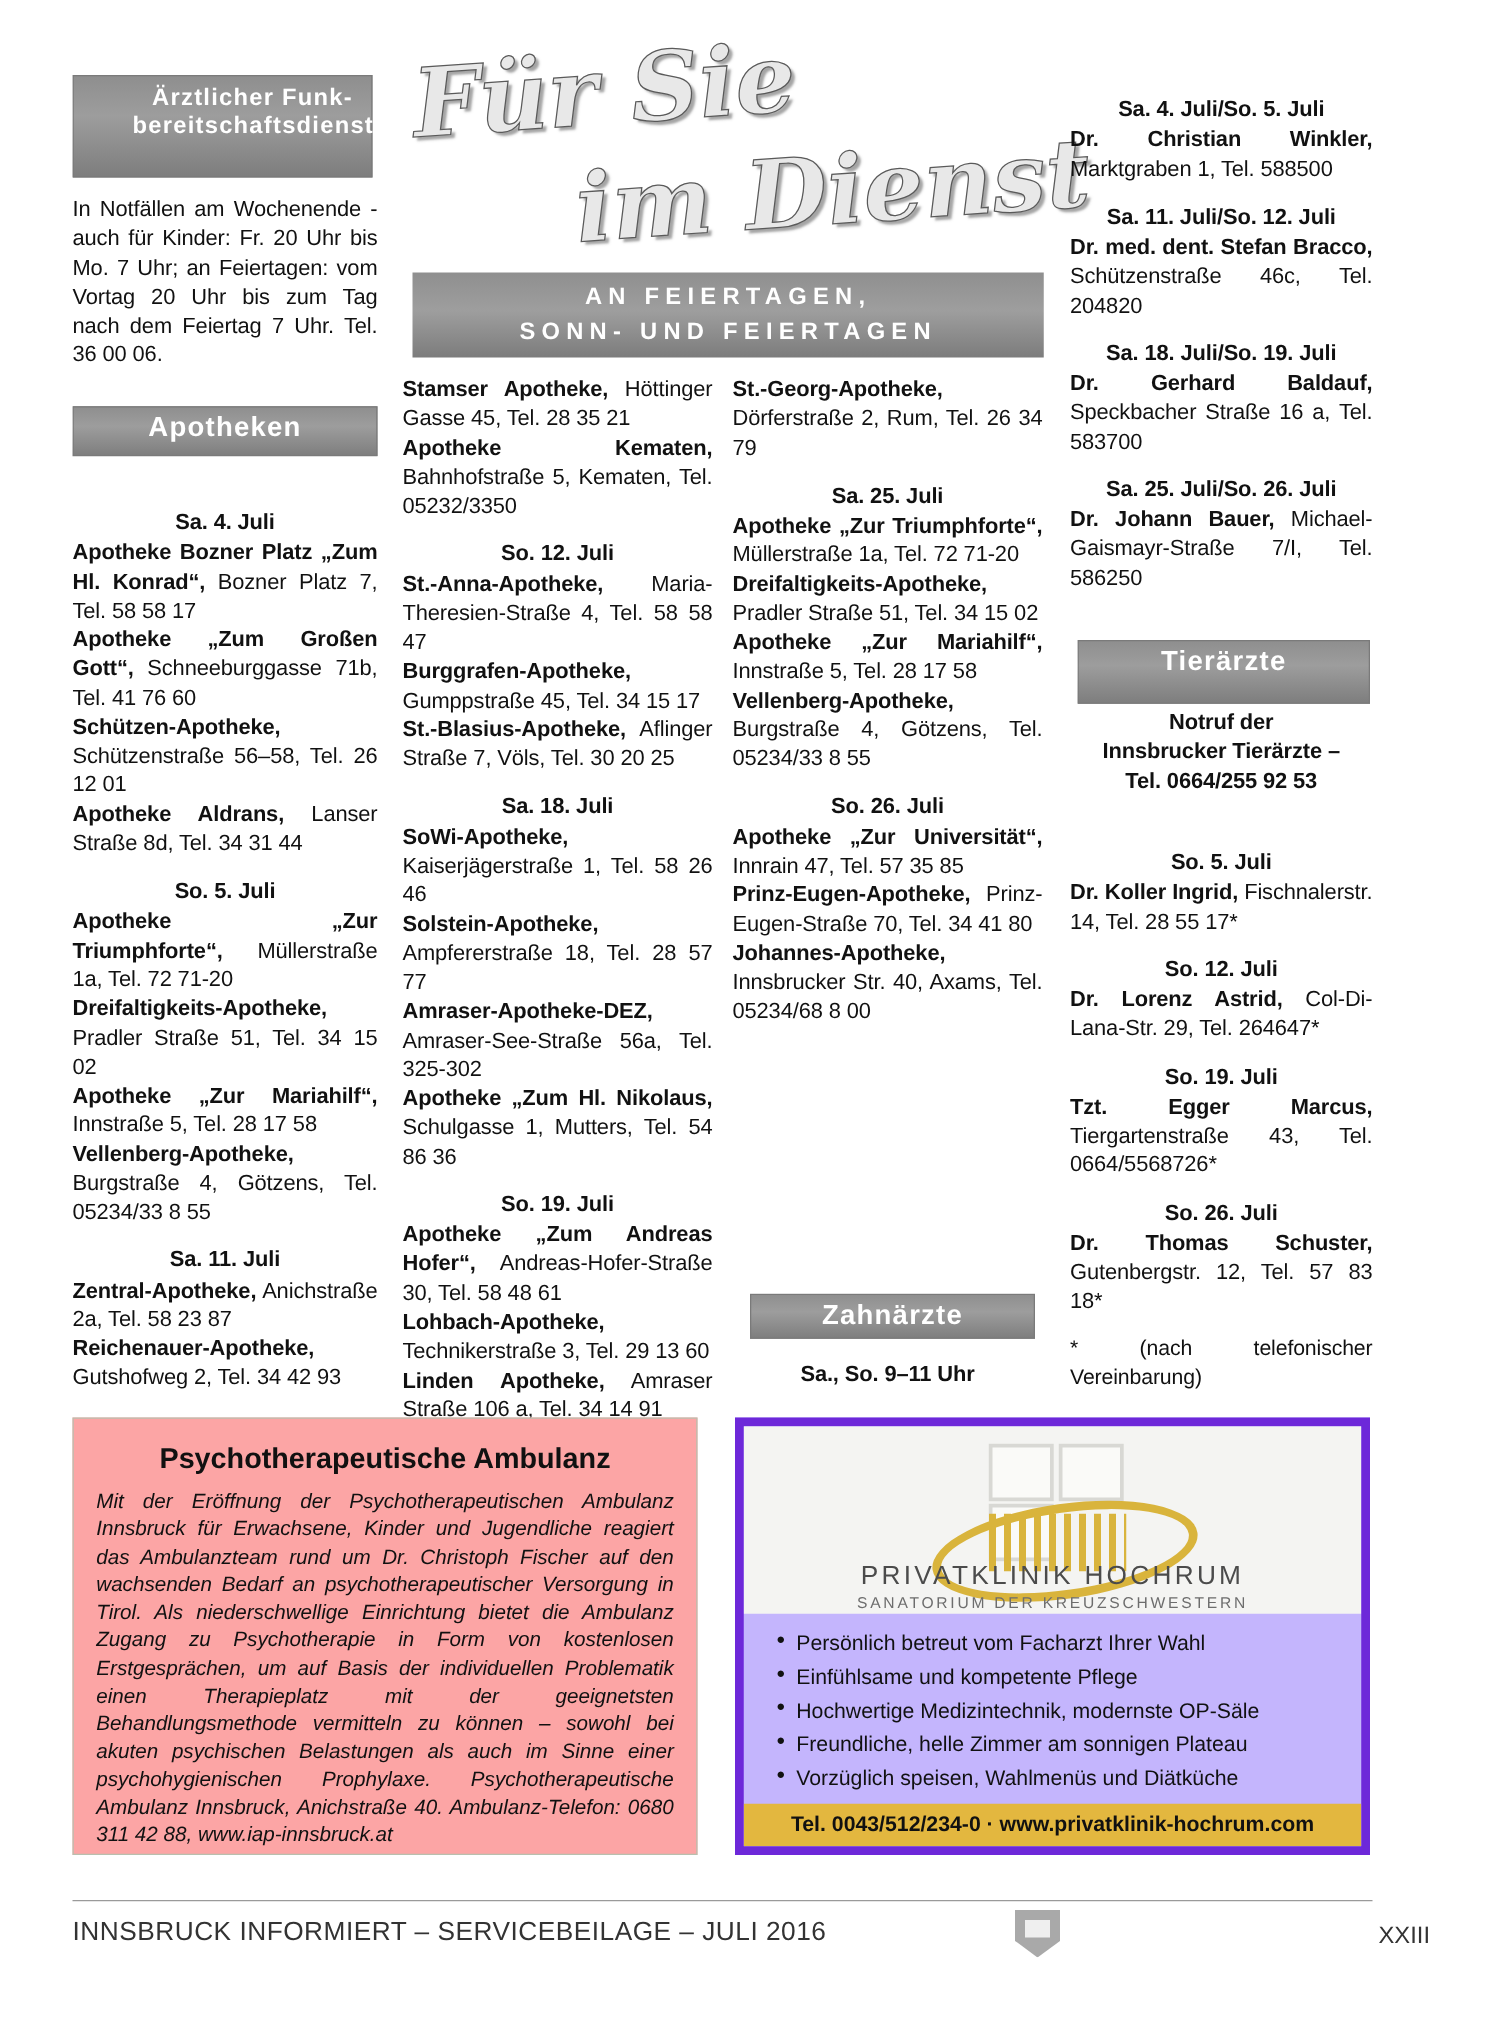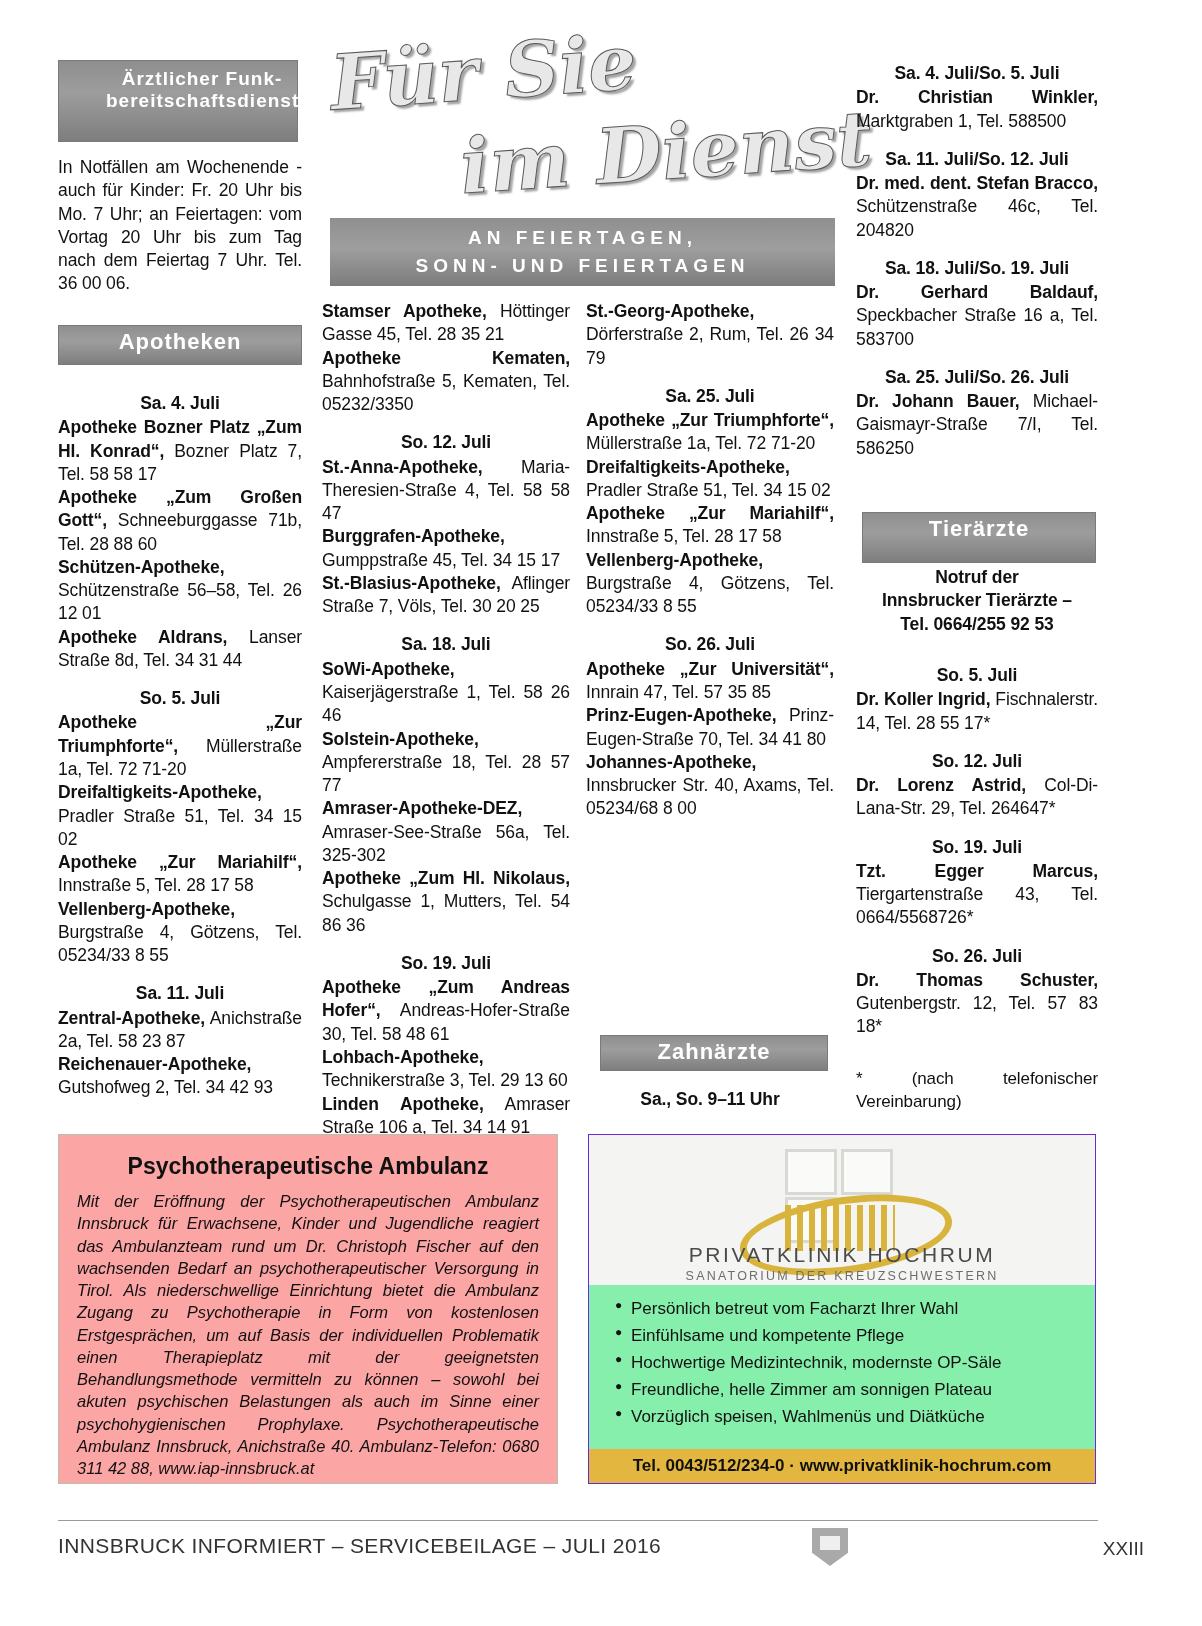--- a/index.html
+++ b/index.html
@@ -34,21 +34,21 @@
     text-align: justify;
   }
   b, .b { font-weight: bold; }
 
   .date-head {
     font-weight: bold;
     text-align: center;
     margin-top: 15px;
     margin-bottom: 1px;
   }
-  .first-date { margin-top: 4px; }
+  .first-date { margin-top: 18px; }
 
   .entry { margin-bottom: 0px; }
 
   
   .bar {
     position: absolute;
     background: linear-gradient(180deg,#8e8e8e 0%,#9d9d9d 40%,#7d7d7d 100%);
     color: #ffffff;
     font-weight: bold;
     text-align: center;
@@ -129,22 +129,22 @@
     line-height: 1.35;
     text-align: justify;
   }
 
   .klinik {
     position: absolute;
     left: 588px;
     top: 1134px;
     width: 508px;
     height: 350px;
-    background: #86efac;
-    border: 1px solid #6d28d9;
+    background: #c4b5fd;
+    border: 7px solid #6d28d9;
     box-sizing: border-box;
     overflow: hidden;
   }
   .klinik .logo-area {
     position: relative;
     height: 150px;
     background: #f4f4f2;
   }
   .klinik .sq {
     position: absolute;
@@ -269,21 +269,21 @@
 
   <div class="col" style="left:58px;top:156px;width:244px;">
     <p>In Notfällen am Wochenende - auch für Kinder: Fr. 20 Uhr bis Mo. 7 Uhr; an Feiertagen: vom Vortag 20 Uhr bis zum Tag nach dem Feiertag 7 Uhr. Tel. 36 00 06.</p>
   </div>
 
   <div class="bar" style="left:58px;top:325px;width:244px;height:40px;font-size:22px;padding-top:4px;box-sizing:border-box;">Apotheken</div>
 
   <div class="col" id="col1" style="left:58px;top:388px;width:244px;">
       <div class="date-head first-date">Sa. 4. Juli</div>
       <p class="entry"><b>Apotheke Bozner Platz „Zum Hl. Konrad“,</b><span> Bozner Platz 7, Tel. 58 58 17</span></p>
-      <p class="entry"><b>Apotheke „Zum Großen Gott“,</b><span> Schneeburggasse 71b, Tel. 28 88 60</span></p>
+      <p class="entry"><b>Apotheke „Zum Großen Gott“,</b><span> Schneeburggasse 71b, Tel. 41 76 60</span></p>
       <p class="entry"><b>Schützen-Apotheke,</b><span> Schützenstraße 56–58, Tel. 26 12 01</span></p>
       <p class="entry"><b>Apotheke Aldrans,</b><span> Lanser Straße 8d, Tel. 34 31 44</span></p>
       <div class="date-head">So. 5. Juli</div>
       <p class="entry"><b>Apotheke „Zur Triumphforte“,</b><span> Müllerstraße 1a, Tel. 72 71-20</span></p>
       <p class="entry"><b>Dreifaltigkeits-Apotheke,</b><span> Pradler Straße 51, Tel. 34 15 02</span></p>
       <p class="entry"><b>Apotheke „Zur Mariahilf“,</b><span> Innstraße 5, Tel. 28 17 58</span></p>
       <p class="entry"><b>Vellenberg-Apotheke,</b><span> Burgstraße 4, Götzens, Tel. 05234/33 8 55</span></p>
       <div class="date-head">Sa. 11. Juli</div>
       <p class="entry"><b>Zentral-Apotheke,</b><span> Anichstraße 2a, Tel. 58 23 87</span></p>
       <p class="entry"><b>Reichenauer-Apotheke,</b><span> Gutshofweg 2, Tel. 34 42 93</span></p>

